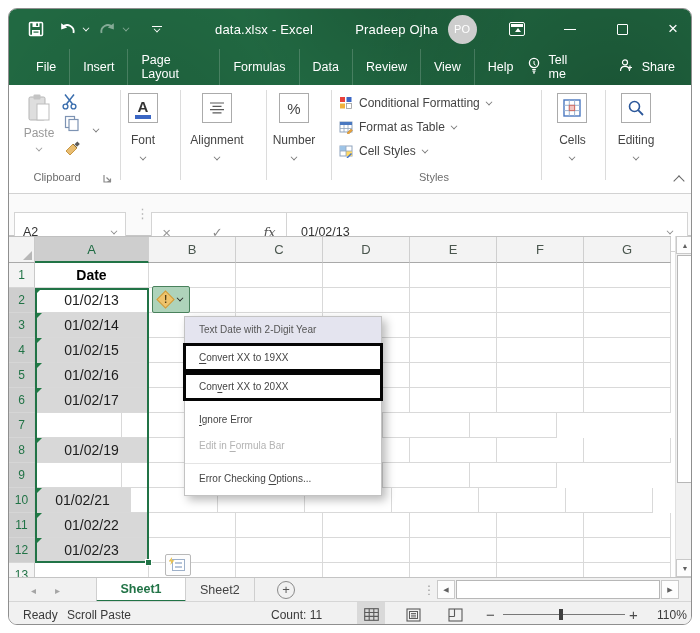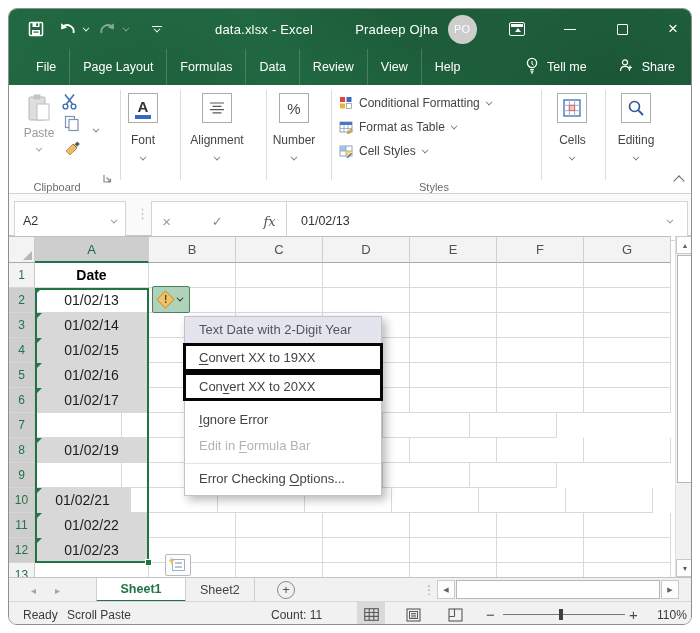--- a/index.html
+++ b/index.html
@@ -42,33 +42,33 @@
   .rtab.active + .rtab{border-left:none;}
   .tabs-right{margin-left:auto;display:flex;align-items:center;gap:8px;padding-right:18px;font-size:12.5px;}
 
   
   .ribbon{position:absolute;left:0;top:76px;width:684px;height:109px;background:#fff;
     border-bottom:1px solid #d2d2d2;font-size:12px;color:#444;}
   .gsep{position:absolute;top:5px;height:90px;width:1px;background:#dcdcdc;}
   .iconbox{position:absolute;width:30px;height:30px;border:1px solid #ababab;background:#fff;
     display:flex;align-items:center;justify-content:center;}
   .glabel{position:absolute;font-size:12px;color:#444;text-align:center;}
-  .grouplabel{position:absolute;top:96px;font-size:11px;color:#6d6d6d;text-align:center;}
+  .grouplabel{position:absolute;top:86px;font-size:11px;color:#6d6d6d;text-align:center;}
   .gcv{position:absolute;color:#777;}
   .bigA{font-size:15px;font-weight:bold;color:#333;line-height:1;position:relative;top:-2px;}
   .bigA::after{content:"";position:absolute;left:-3px;right:-3px;bottom:-5px;height:4px;background:#3a66c4;}
   .styrow{position:absolute;left:330px;display:flex;align-items:center;gap:6px;height:16px;}
   .styrow .txt{font-size:12px;color:#444;}
   .collapse-cv{position:absolute;left:666px;top:92px;width:8px;height:8px;
     border-left:1.6px solid #666;border-top:1.6px solid #666;transform:rotate(45deg);}
 
   
   .fbar{position:absolute;left:0;top:185px;width:684px;height:42px;background:#fafafa;
     border-bottom:1px solid #c6c6c6;}
-  .fbox{position:absolute;top:7px;height:40px;background:#fff;border:1px solid #d4d4d4;
+  .fbox{position:absolute;top:18px;height:40px;background:#fff;border:1px solid #d4d4d4;
     display:flex;align-items:center;font-size:12.5px;color:#333;gap:20px;}
   .fxtext{font-family:"DejaVu Serif",serif;font-style:italic;font-size:13px;color:#555;}
 
   
   .grid{position:absolute;left:0;top:227px;width:662px;height:341px;background:#fff;
     border-top:1px solid #c0c0c0;overflow:hidden;}
   .cornercell{position:absolute;left:0;top:0;width:26px;height:26px;background:#f3f3f3;
     border-right:1px solid #c9c9c9;border-bottom:1px solid #a9a9a9;}
   .cornercell::after{content:"";position:absolute;right:2px;bottom:2px;width:0;height:0;
     border-left:9px solid transparent;border-bottom:9px solid #b7b7b7;}
@@ -109,21 +109,21 @@
     border:1px solid #b9b9b9;border-radius:2px;z-index:2;display:flex;align-items:center;justify-content:center;}
   .qa-in{width:13px;height:12px;border:1px solid #9db0c9;position:relative;background:#fff;}
   .qa-in::before{content:"";position:absolute;left:2px;top:2px;right:2px;height:2px;background:#b8c6da;}
   .qa-in::after{content:"";position:absolute;left:2px;top:6px;right:2px;height:2px;background:#b8c6da;}
   .qa-spark{position:absolute;left:-4px;top:-3px;width:6px;height:8px;background:#e8c14f;
     clip-path:polygon(60% 0,0 55%,45% 55%,30% 100%,100% 40%,55% 40%);}
 
   
   .menu{position:absolute;left:175px;top:307px;width:198px;background:#fff;
     border:1px solid #c3c3c3;box-shadow:4px 4px 9px rgba(0,0,0,.28);z-index:10;
-    font-size:13px;color:#444;padding-bottom:3px;}
+    font-size:10px;color:#444;padding-bottom:3px;}
   .mheader{height:26px;line-height:26px;background:#e4e4ef;color:#555;padding-left:14px;}
   .mitem{height:26px;line-height:26px;padding-left:14px;}
   .mitem.boxed{border:3px solid #050505;height:29px;line-height:23px;margin:0 -2px;padding-left:13px;}
   .mitem.disabled{color:#b3b3b3;}
   .mitem.gap{margin-top:6px;}
   .mitem.sep{border-top:1px solid #e4e4e4;margin-top:4px;padding-top:2px;height:29px;}
   .mitem u{text-underline-offset:2px;}
 
   
   .vscroll{position:absolute;left:666px;top:227px;width:18px;height:341px;background:#f1f1f1;
@@ -204,20 +204,21 @@
         </div>
       <div class="tbi" style="left:602px;width:22px;">
           <span class="maxbox"></span>
         </div>
       <div class="tbi winbtn" style="left:653px;width:22px;">×</div>
     </div>
 
     <div class="tabsrow">
       <div id="tabs-left">
           <div class="rtab">File</div>
+          <div class="rtab">Insert</div>
           <div class="rtab">Page Layout</div>
           <div class="rtab">Formulas</div>
           <div class="rtab">Data</div>
           <div class="rtab">Review</div>
           <div class="rtab">View</div>
           <div class="rtab">Help</div>
         </div>
       <div class="tabs-right">
         <span>
           <svg width="14" height="17" viewBox="0 0 14 17">

